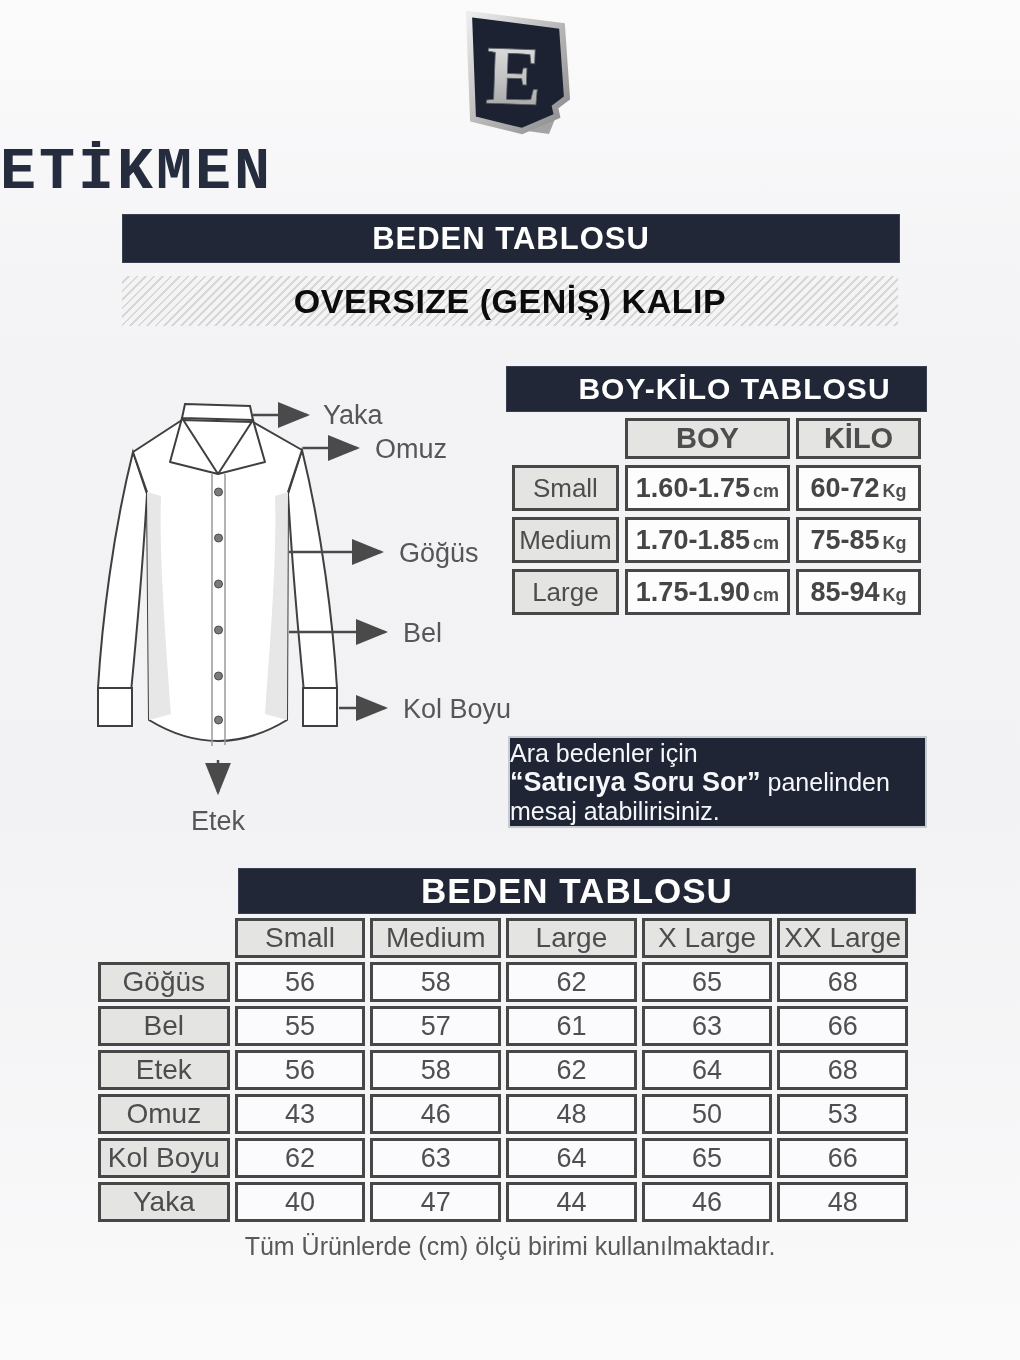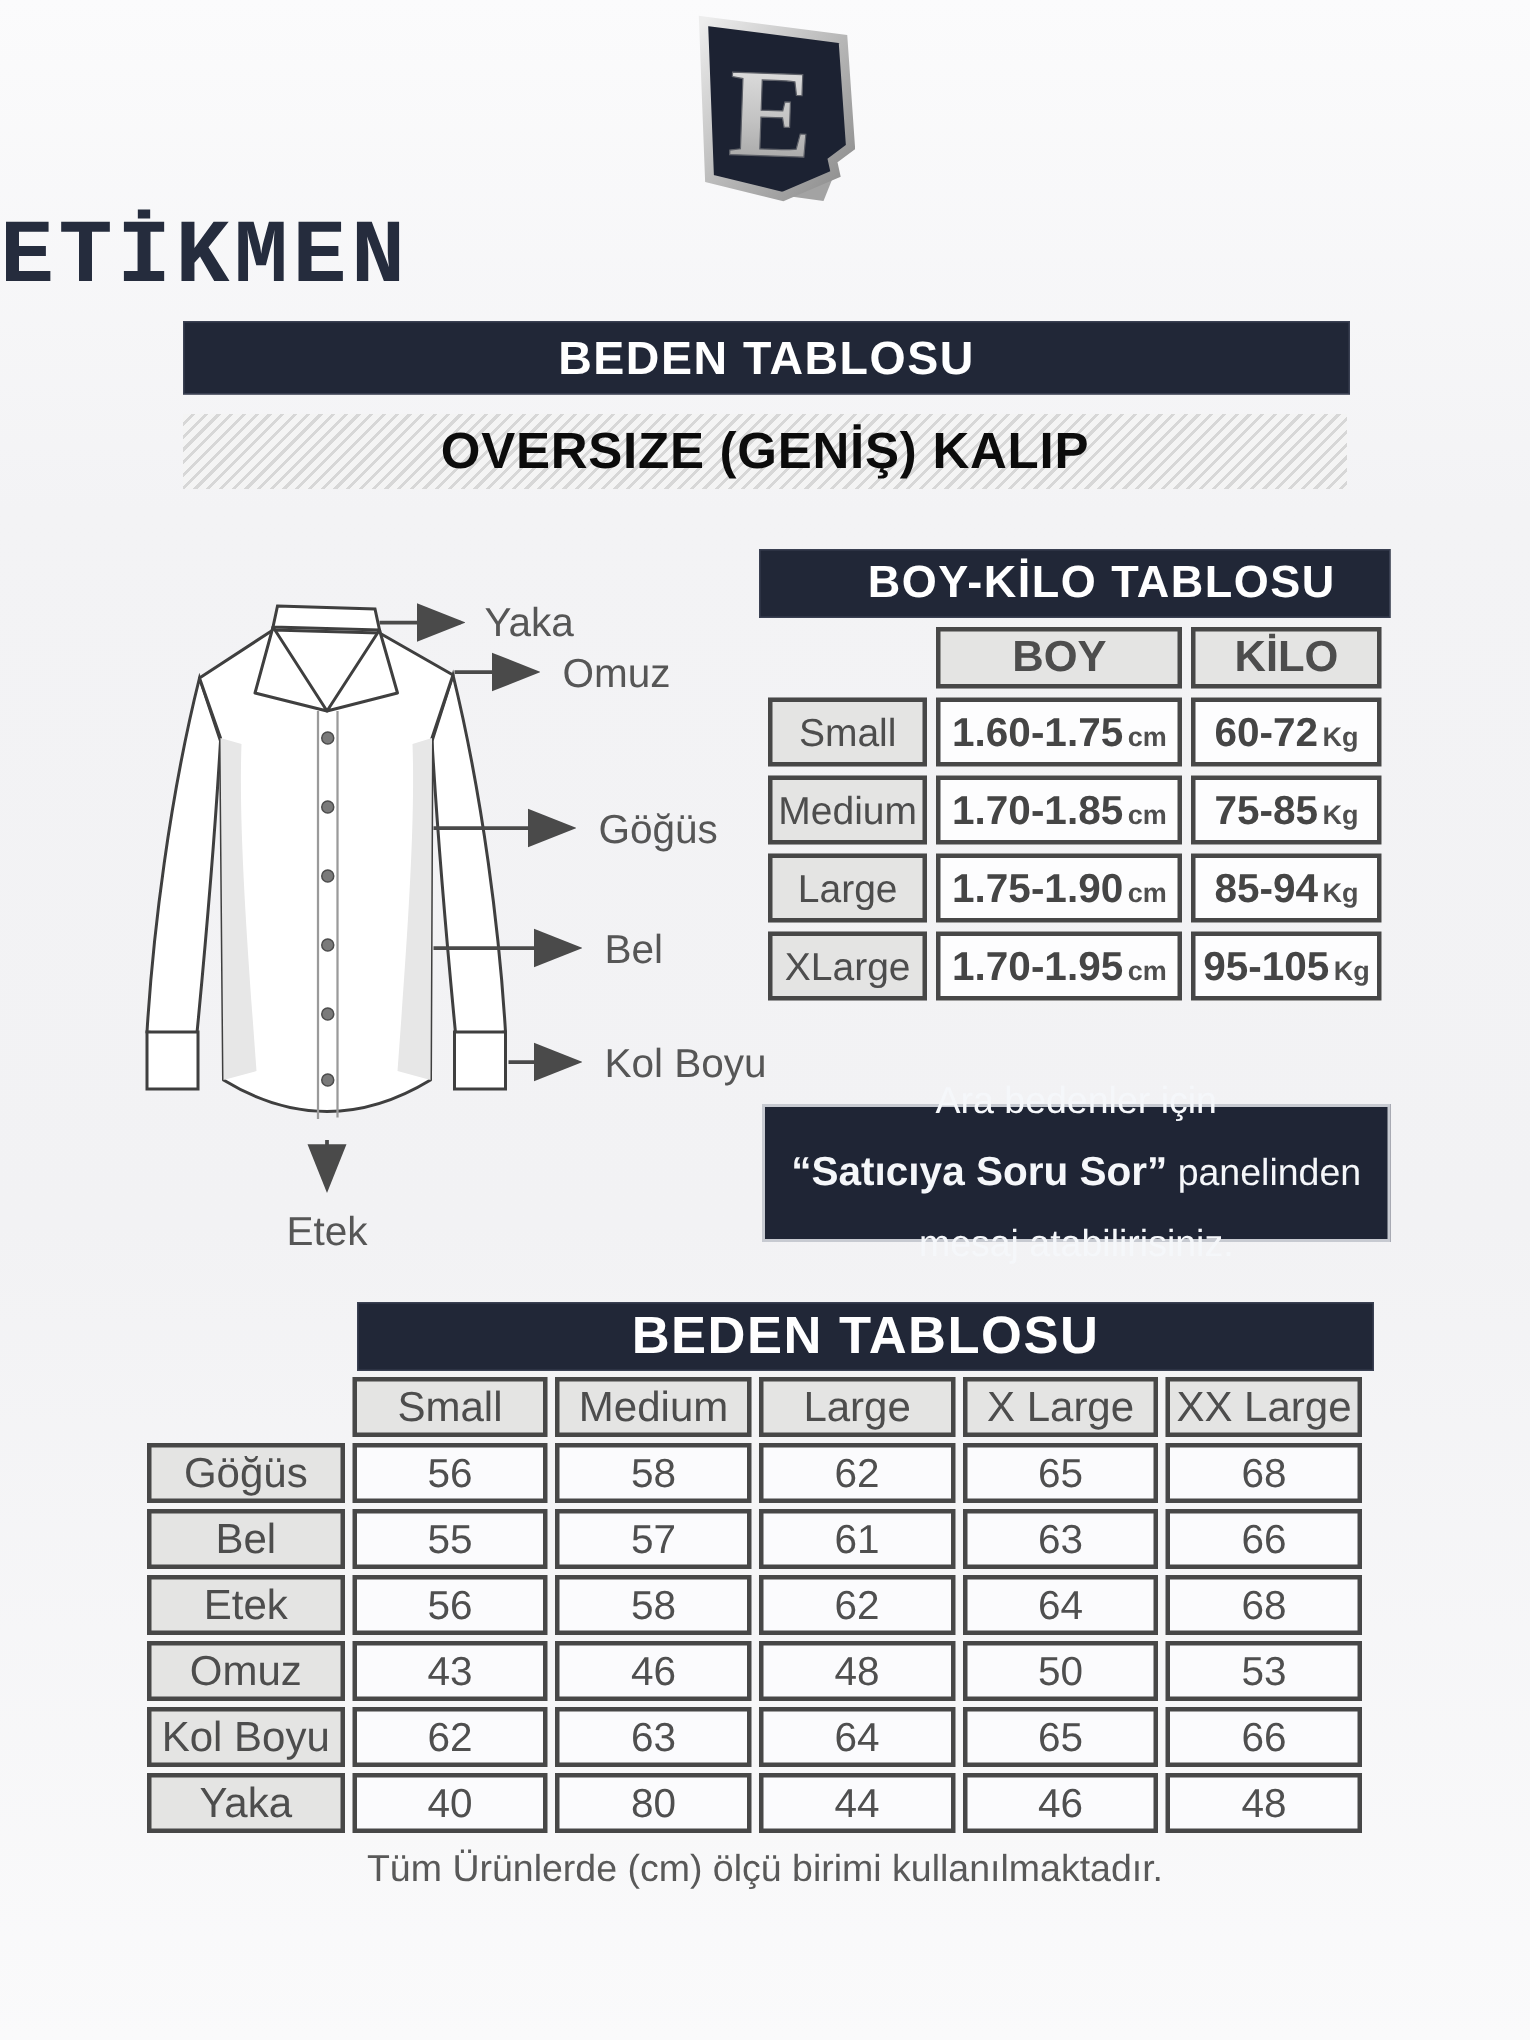--- a/index.html
+++ b/index.html
@@ -32,22 +32,22 @@
   table.grid td,table.grid th{box-sizing:border-box;border:3px solid #474747;text-align:center;vertical-align:middle;overflow:hidden;}
   .hw table.grid{border-spacing:6px 6px;}
   .hw .blank{border:none;background:transparent;}
   .hw th{background:#e4e4e3;color:#4d4d4d;font-size:29px;font-weight:bold;height:40px;}
   .hw .lbl{background:#e4e4e3;color:#4d4d4d;font-size:26px;height:46px;}
   .hw .val{background:#fdfdfe;color:#454545;font-size:27px;font-weight:bold;height:46px;white-space:nowrap;}
   .unit{font-size:18px;font-weight:bold;color:#4f4f4f;margin-left:3px;}
   
   .note{
     position:absolute;left:508px;top:736px;width:419px;height:92px;background:#1f2535;
-    border:2px solid #c7cad1;box-sizing:border-box;color:#f5f7fa;text-align:center;
-    display:flex;flex-direction:column;justify-content:center;font-size:25px;line-height:29px;gap:18px;
+    border:2px solid #c7cad1;box-sizing:border-box;color:#f5f7fa;text-align:left;
+    display:flex;flex-direction:column;justify-content:center;font-size:25px;line-height:29px;
   }
   .note b{font-size:27px;}
   
   .st{position:absolute;left:98px;top:868px;width:820px;}
   .st-title{
     position:absolute;left:140px;top:0;width:678px;height:46px;background:#212737;border:1px solid #3a4052;
     box-sizing:border-box;color:#fff;display:flex;align-items:center;justify-content:center;
     font-size:35px;font-weight:bold;letter-spacing:1px;
   }
   .st table.grid{position:absolute;left:-5px;top:46px;border-spacing:5px 4px;}
@@ -165,25 +165,20 @@
       <tr>
         <td class="lbl">Medium</td>
         <td class="val"><span>1.70-1.85</span><span class="unit">cm</span></td>
         <td class="val"><span>75-85</span><span class="unit">Kg</span></td>
       </tr>
       <tr>
         <td class="lbl">Large</td>
         <td class="val"><span>1.75-1.90</span><span class="unit">cm</span></td>
         <td class="val"><span>85-94</span><span class="unit">Kg</span></td>
       </tr>
-      <tr>
-        <td class="lbl">XLarge</td>
-        <td class="val"><span>1.70-1.95</span><span class="unit">cm</span></td>
-        <td class="val"><span>95-105</span><span class="unit">Kg</span></td>
-      </tr>
     </tbody>
       </table>
   </div>
 
   <div class="note">
     <div>Ara bedenler için</div>
     <div><b>“Satıcıya Soru Sor”</b><span> panelinden</span></div>
     <div>mesaj atabilirisiniz.</div>
   </div>
 
@@ -243,21 +238,21 @@
         <td class="lbl">Kol Boyu</td>
         <td class="val">62</td>
         <td class="val">63</td>
         <td class="val">64</td>
         <td class="val">65</td>
         <td class="val">66</td>
       </tr>
       <tr>
         <td class="lbl">Yaka</td>
         <td class="val">40</td>
-        <td class="val">80</td>
+        <td class="val">47</td>
         <td class="val">44</td>
         <td class="val">46</td>
         <td class="val">48</td>
       </tr>
     </tbody>
       </table>
   </div>
 
   <div class="unit-note">Tüm Ürünlerde (cm) ölçü birimi kullanılmaktadır.</div>
 

